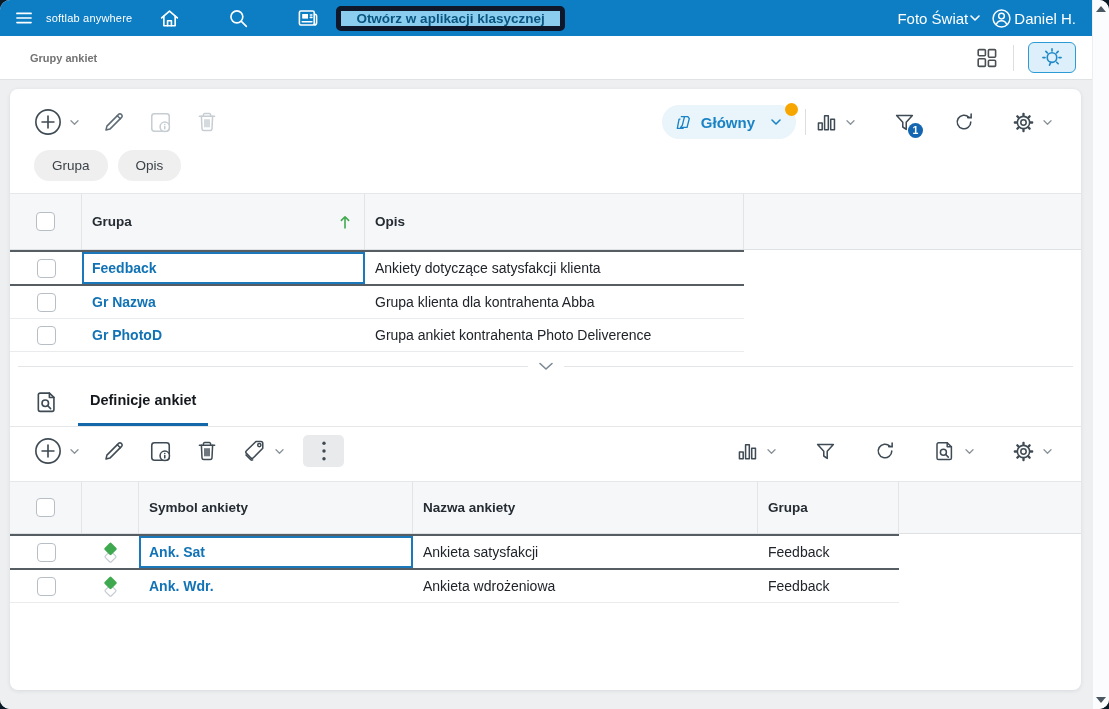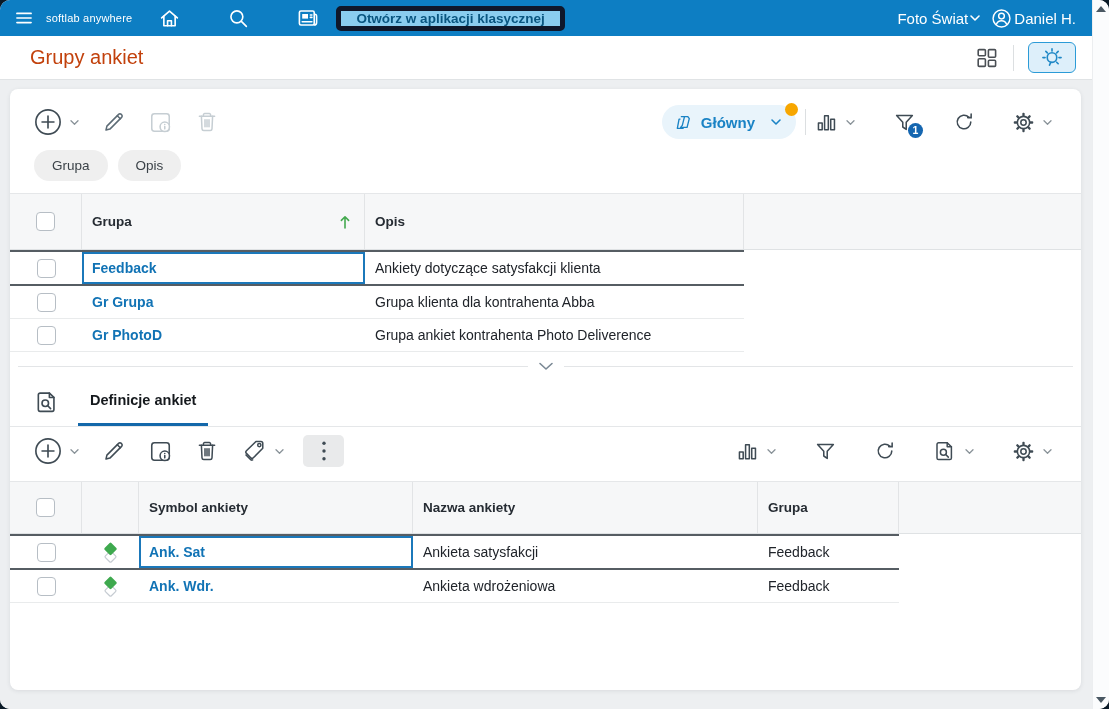--- a/index.html
+++ b/index.html
@@ -36,21 +36,21 @@
   }
   .top-right{ margin-left:auto; display:flex; align-items:center; gap:1px; }
   .company{ font-size:15px; white-space:nowrap; }
   .user-name{ font-size:15px; white-space:nowrap; margin-right:4px; }
 
   
   .titlebar{
     height:44px; background:#fff; border-bottom:1px solid #e0e3e5;
     display:flex; align-items:center; padding:0 16px 0 30px; flex:0 0 auto;
   }
-  .page-title{ font-size:20px; font-weight:400; color:#c2410c; }
+  .page-title{ font-size:11px; font-weight:700; color:#737373; }
   .titlebar-right{ margin-left:auto; display:flex; align-items:center; }
   .vdiv{ width:1px; height:26px; background:#dcdfe1; margin:0 14px; }
   .bulb-btn{
     width:48px; height:31px; border-radius:6px;
     background:#ddeffa; border:1.5px solid #2b9bd7;
     display:flex; align-items:center; justify-content:center;
     color:#1f88c6; cursor:pointer;
   }
   .grid-btn{ color:#4a4f54; display:flex; cursor:pointer; }
 
@@ -403,21 +403,21 @@
               <div class="td cell-check">
                   <span class="checkbox"></span>
                 </div>
               <div class="td col-u-grupa td-link focus-cell">Feedback</div>
               <div class="td col-u-opis">Ankiety dotyczące satysfakcji klienta</div>
             </div>
             <div class="trow">
               <div class="td cell-check">
                   <span class="checkbox"></span>
                 </div>
-              <div class="td col-u-grupa td-link">Gr Grupa</div>
+              <div class="td col-u-grupa td-link">Gr Nazwa</div>
               <div class="td col-u-opis">Grupa klienta dla kontrahenta Abba</div>
             </div>
             <div class="trow">
               <div class="td cell-check">
                   <span class="checkbox"></span>
                 </div>
               <div class="td col-u-grupa td-link">Gr PhotoD</div>
               <div class="td col-u-opis">Grupa ankiet kontrahenta Photo Deliverence</div>
             </div>
           </div>

